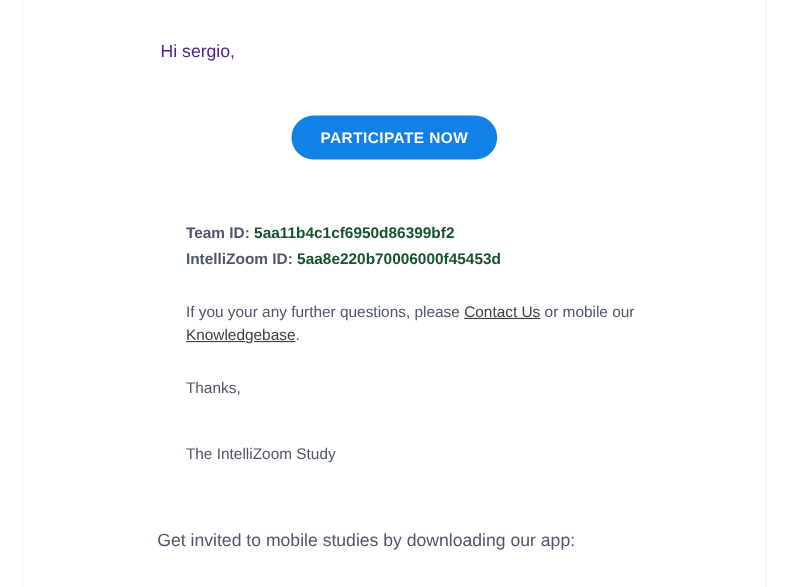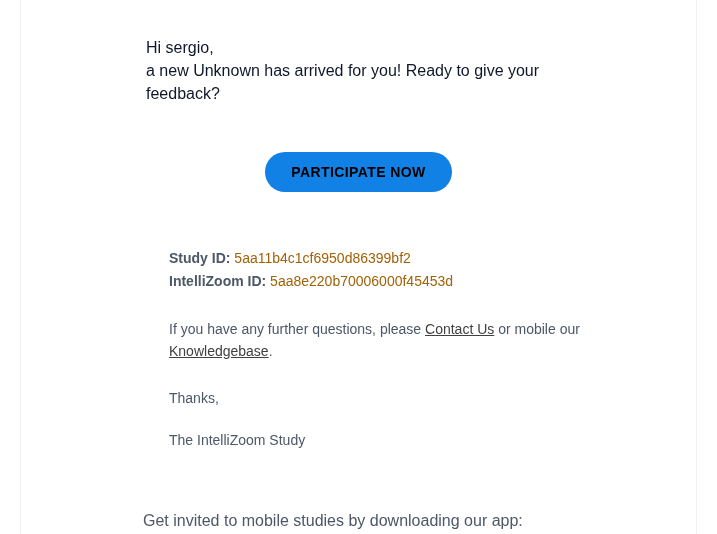--- a/index.html
+++ b/index.html
@@ -22,36 +22,36 @@
       background: #ffffff;
       border-left: 1px solid #eef1f5;
       border-right: 1px solid #eef1f5;
       height: 100%;
       padding: 36px 30px 20px 30px;
       position: relative;
     }
     .greeting-block {
       margin-left: 95px;
       margin-right: 95px;
-      color: #0f172a;
+      color: #4c1d95;
       font-size: 16px;
       line-height: 1.45;
       margin-bottom: 46px;
     }
     .greeting-line {
       display: block;
     }
     .cta-row {
       text-align: center;
       margin-bottom: 56px;
     }
     .cta-button {
       display: inline-block;
       background: #1181e5;
-      color: #000000;
+      color: #ffffff;
       font-weight: 700;
       font-size: 14px;
       letter-spacing: 0.4px;
       padding: 12px 26px;
       border-radius: 999px;
       text-decoration: none;
       cursor: pointer;
       border: none;
     }
     .details-block {
@@ -62,72 +62,72 @@
       line-height: 1.55;
     }
     .id-row {
       margin-bottom: 2px;
     }
     .id-label {
       font-weight: 700;
       color: #4c5768;
     }
     .id-value {
-      color: #a16207;
+      color: #14532d;
+      font-weight: bold;
     }
     .support-text {
       margin-top: 26px;
       margin-bottom: 26px;
     }
     .link {
       color: #404040;
       text-decoration: underline;
       cursor: pointer;
     }
     .thanks {
-      margin-bottom: 20px;
+      margin-bottom: 38px;
     }
     .signature {
       margin-bottom: 20px;
     }
     .footer-invite {
       margin-left: 92px;
       margin-right: 60px;
       margin-top: 60px;
       color: #4c5768;
       font-size: 16px;
     }
   </style>
 </head>
 <body>
 
 <div class="outer-container">
   <div class="email-panel">
 
     <div class="greeting-block">
       <span class="greeting-line">Hi sergio,</span>
-      <span class="greeting-line">a new Unknown has arrived for you! Ready to give your feedback?</span>
     </div>
 
     <div class="cta-row">
       <button class="cta-button">PARTICIPATE NOW</button>
     </div>
 
     <div class="details-block">
       <div class="id-row">
-        <span class="id-label">Study ID:</span>
+        <span class="id-label">Team ID:</span>
         <span class="id-value">5aa11b4c1cf6950d86399bf2</span>
       </div>
       <div class="id-row">
         <span class="id-label">IntelliZoom ID:</span>
         <span class="id-value">5aa8e220b70006000f45453d</span>
       </div>
 
       <div class="support-text">
-        <span>If you have any further questions, please </span><a class="link">Contact Us</a><span> or mobile our </span><a class="link">Knowledgebase</a><span>.</span>
+        <span>If you your any further questions, please </span><a class="link">Contact Us</a><span> or mobile our </span><a class="link">Knowledgebase</a><span>.</span>
       </div>
 
       <div class="thanks">Thanks,</div>
       <div class="signature">The IntelliZoom Study</div>
     </div>
 
     <div class="footer-invite">Get invited to mobile studies by downloading our app:</div>
 
   </div>
 </div>

